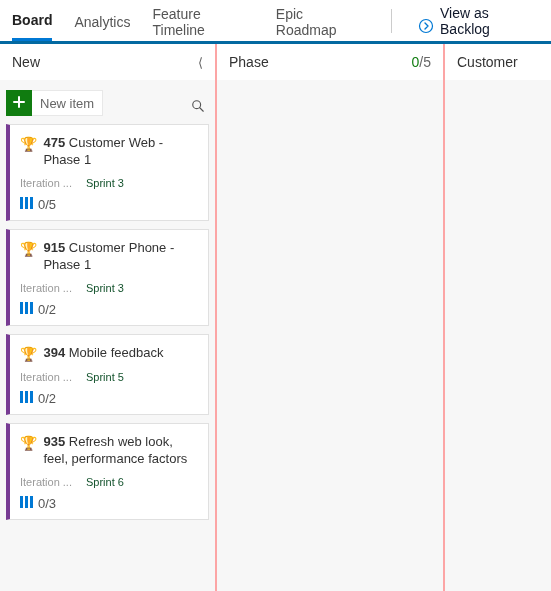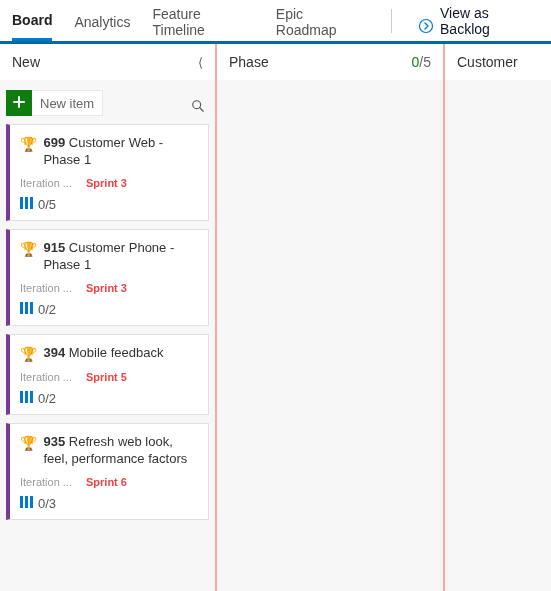--- a/index.html
+++ b/index.html
@@ -29,21 +29,21 @@
   .new-item-text { background: #fff; height: 26px; line-height: 26px; padding: 0 8px; font-size: 13px; color: #666; margin-left: 0; border: 1px solid #e8e8e8; border-left: none; }
   .search-ico { margin-left: auto; cursor: pointer; }
   .search-ico svg { width: 14px; height: 14px; stroke: #555; fill: none; }
   .card { background: #fff; border: 1px solid #e0e0e0; border-left: 4px solid #773b93; margin-bottom: 8px; padding: 10px 10px 8px 10px; }
   .card-top { display: flex; align-items: flex-start; gap: 6px; line-height: 1.3; }
   .trophy { color: #773b93; font-size: 14px; flex-shrink: 0; }
   .card-id { font-weight: 600; color: #333; }
   .card-title { color: #333; }
   .card-row { display: flex; gap: 14px; margin-top: 8px; font-size: 11px; }
   .field-label { color: #9a9a9a; max-width: 58px; overflow: hidden; white-space: nowrap; text-overflow: ellipsis; }
-  .field-value { color: #ef4444; font-weight: bold; }
+  .field-value { color: #14532d; }
   .card-bottom { display: flex; align-items: center; gap: 4px; margin-top: 8px; }
   .cols-icon { color: #0078d4; font-size: 14px; line-height: 1; }
   .progress { font-size: 13px; color: #555; }
 </style>
 </head>
 <body>
 
 <div class="tabs">
   <div class="tab active">Board</div>
   <div class="tab">Analytics</div>
@@ -84,21 +84,21 @@
                 <circle cx="6.5" cy="6.5" r="4.5" stroke-width="1.3"></circle>
                 <path d="M10 10l4 4" stroke-width="1.3" stroke-linecap="round"></path>
               </svg>
           </span>
         </div>
       </div>
 
       <div class="card">
         <div class="card-top">
           <span class="trophy">🏆</span>
-          <span><span class="card-id">699</span> <span class="card-title">Customer Web - Phase 1</span></span>
+          <span><span class="card-id">475</span> <span class="card-title">Customer Web - Phase 1</span></span>
         </div>
         <div class="card-row">
           <span class="field-label">Iteration ...</span>
           <span class="field-value">Sprint 3</span>
         </div>
         <div class="card-bottom">
           <span class="cols-icon">
             <svg width="14" height="12" viewBox="0 0 14 12">
                 <rect x="0" y="0" width="3" height="12" fill="#0078d4"></rect>
                 <rect x="5" y="0" width="3" height="12" fill="#0078d4"></rect>

